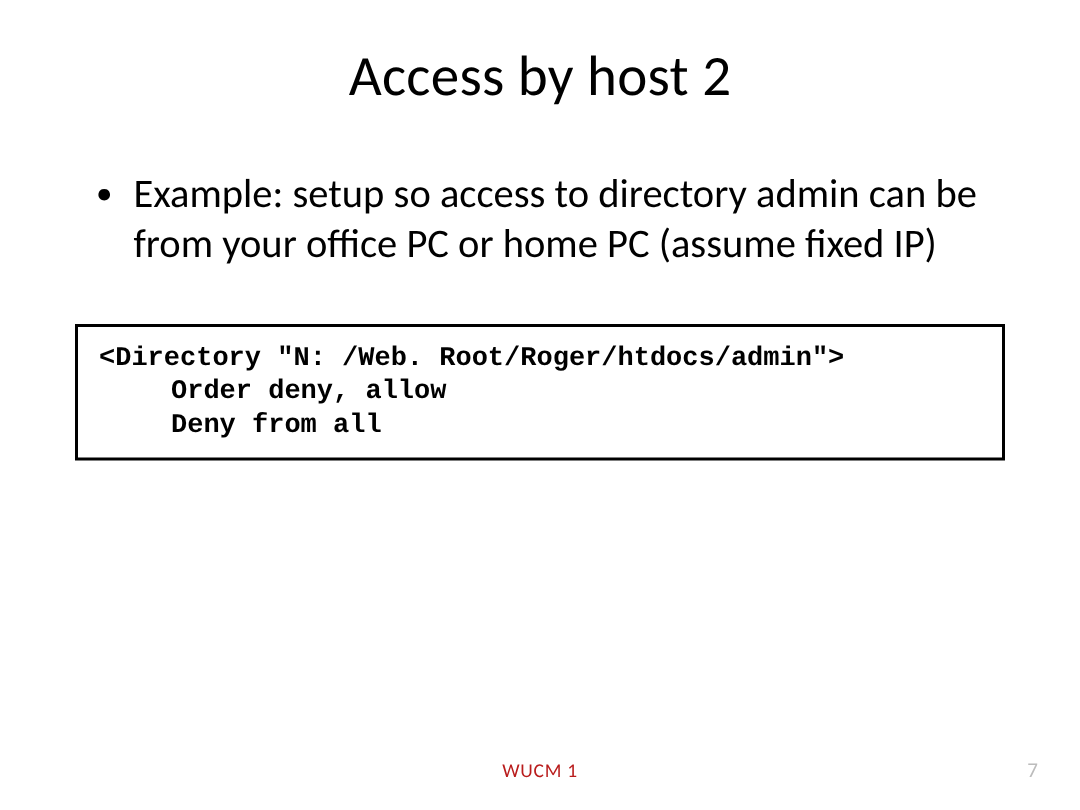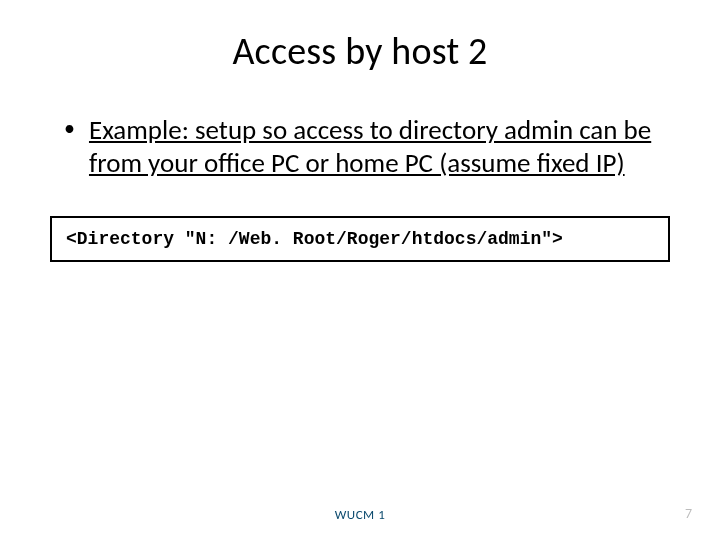--- a/index.html
+++ b/index.html
@@ -35,21 +35,20 @@
     font-size: 27px;
     line-height: 1.22;
   }
   .bullet .dot {
     margin-right: 14px;
     margin-top: 2px;
     font-size: 22px;
   }
   .bullet .text {
     flex: 1;
-    text-decoration: underline;
   }
   .code-box {
     border: 2px solid #000;
     margin: 36px 10px 0 10px;
     padding: 10px 14px 10px 14px;
     font-family: "Courier New", Courier, monospace;
     font-size: 18px;
     font-weight: bold;
     line-height: 1.25;
     white-space: pre;
@@ -58,21 +57,21 @@
     padding-left: 48px;
     display: block;
   }
   .footer-center {
     position: absolute;
     bottom: 18px;
     left: 0;
     width: 100%;
     text-align: center;
     font-size: 13px;
-    color: #0c4a6e;
+    color: #b91c1c;
     letter-spacing: 0.5px;
   }
   .footer-right {
     position: absolute;
     bottom: 18px;
     right: 28px;
     font-size: 14px;
     color: #bcbcbc;
   }
 </style>
@@ -84,18 +83,18 @@
   <h1 class="title">Access by host 2</h1>
 
   <div class="bullet-block">
     <div class="bullet">
       <span class="dot">•</span>
       <span class="text">Example: setup so access to directory admin can be from your office PC or home PC (assume fixed IP)</span>
     </div>
   </div>
 
   <div class="code-box"><span>&lt;Directory "N: /Web. Root/Roger/htdocs/admin"&gt;</span>
-</div>
+<span class="code-indent">Order deny, allow</span><span class="code-indent">Deny from all</span></div>
 
   <div class="footer-center">WUCM 1</div>
   <div class="footer-right">7</div>
 
 </div>
 
 </body></html>

